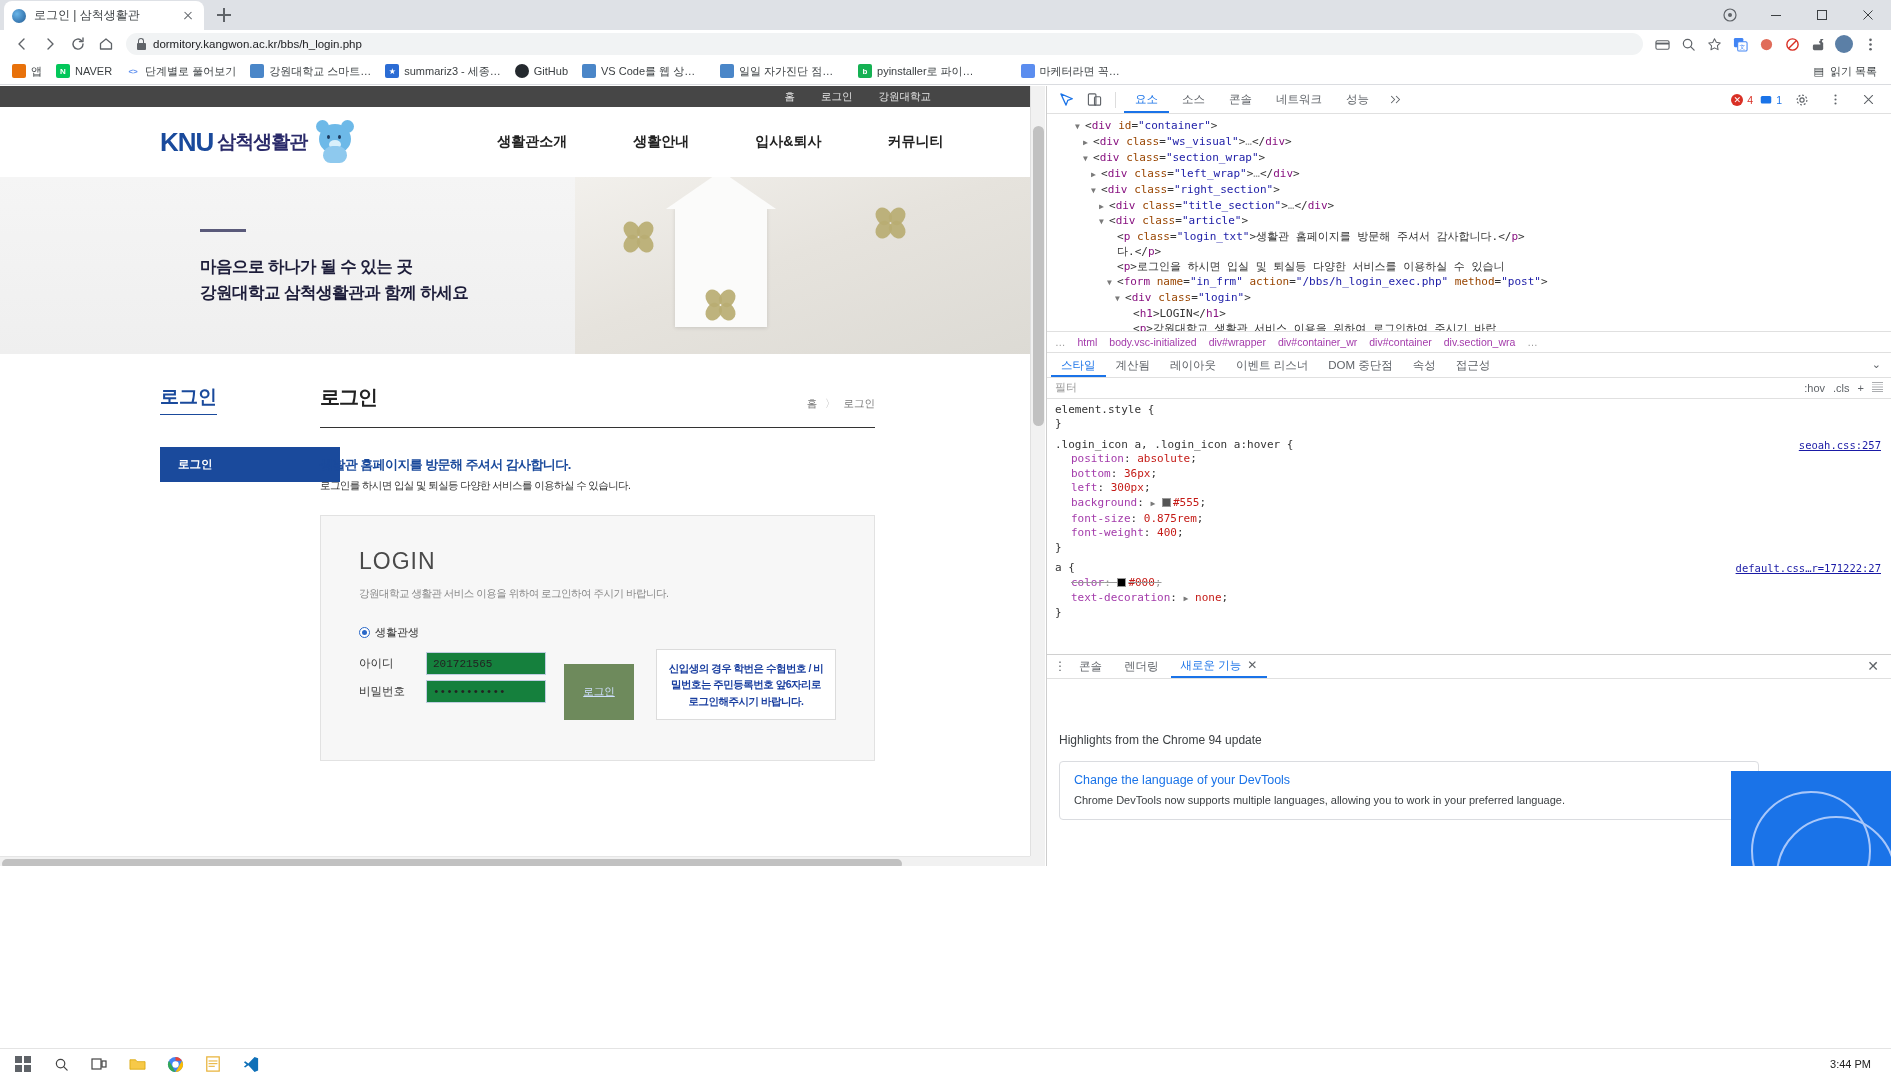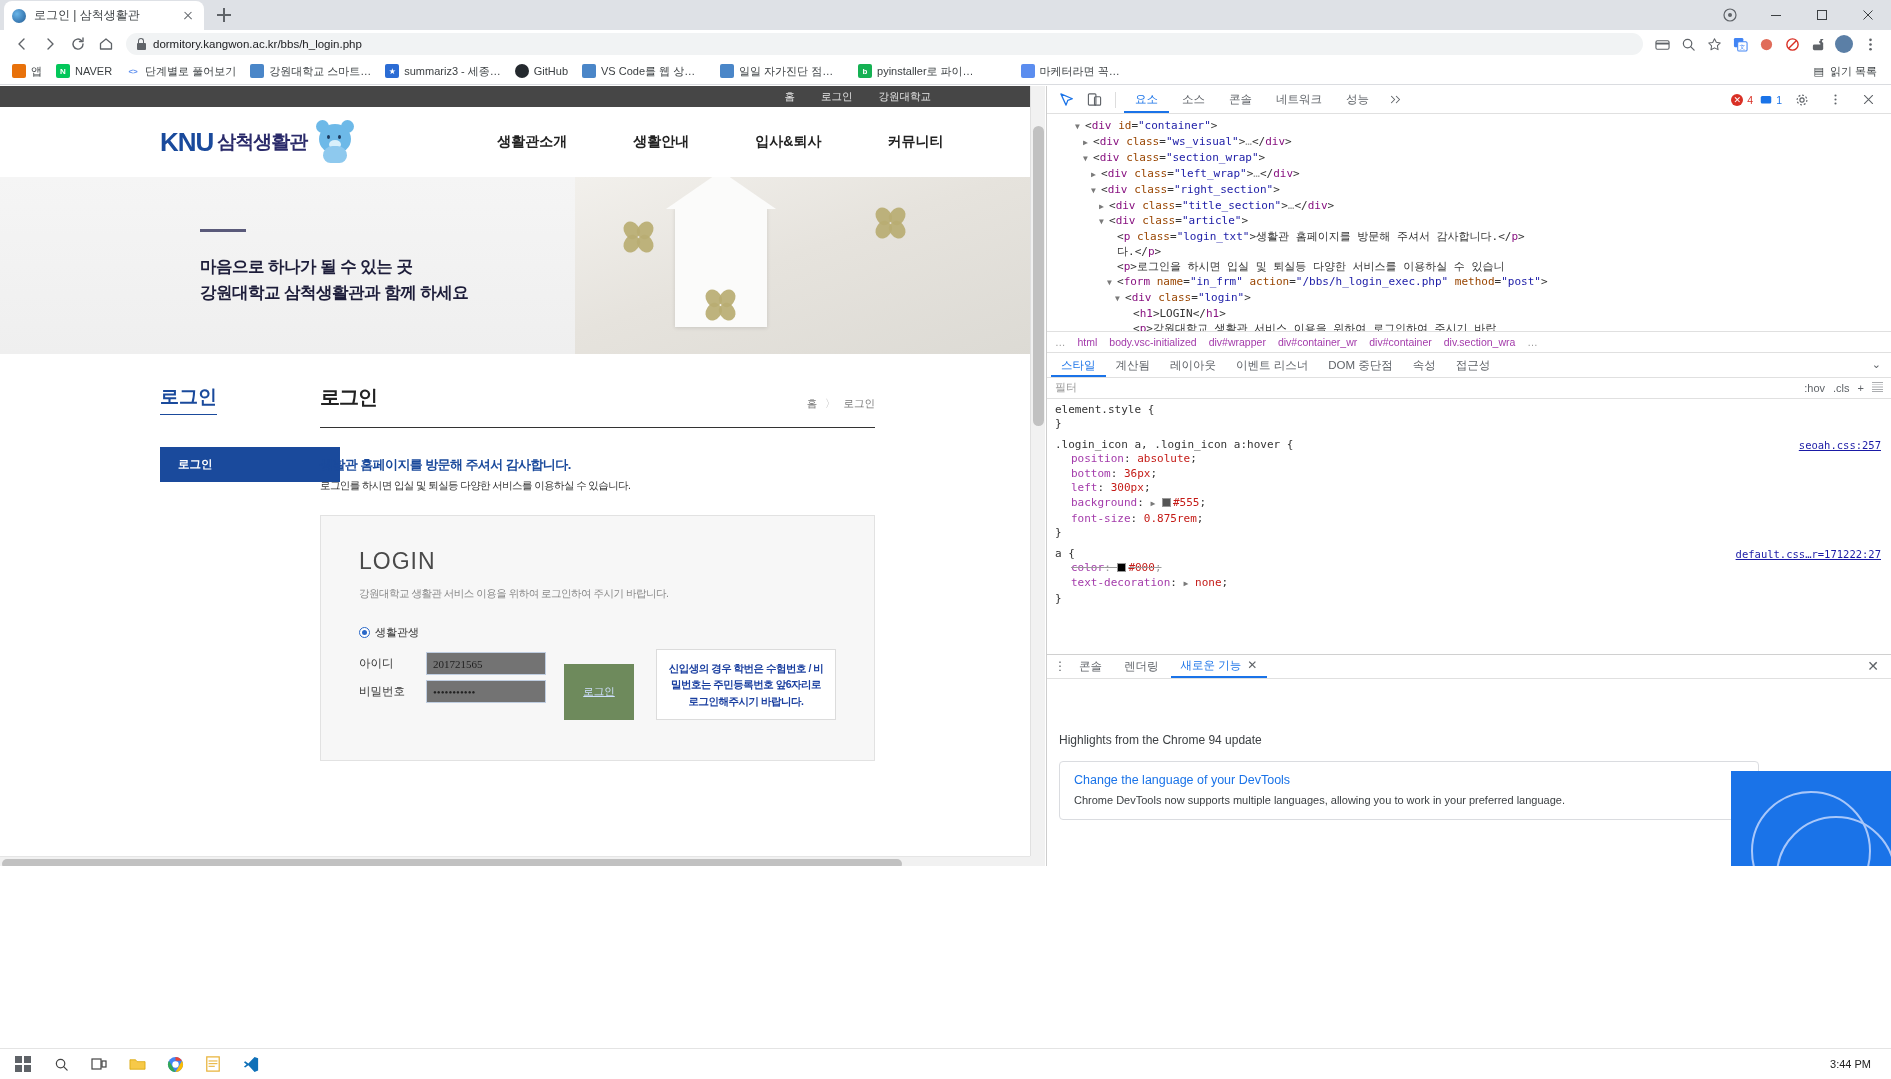--- a/index.html
+++ b/index.html
@@ -136,21 +136,21 @@
   .login-box { margin-top: 22px; background: #f7f7f7; border: 1px solid #e2e2e2; padding: 32px 38px 40px; position: relative; }
   .login-box h1 { margin: 0; font-size: 23px; font-weight: 400; color: #4a4a4a; letter-spacing: 1px; }
   .login-box .sublead { margin-top: 12px; font-size: 10.5px; color: #888; letter-spacing: -0.5px; }
   .form-row { margin-top: 24px; display: flex; align-items: flex-start; gap: 18px; }
   .radio-line { display: flex; align-items: center; gap: 5px; font-size: 11px; color: #333; }
   .radio-dot { width: 11px; height: 11px; border-radius: 50%; border: 1px solid #2a68c8; background: #fff; position: relative; }
   .radio-dot::after { content: ""; position: absolute; left: 2.4px; top: 2.4px; width: 5px; height: 5px; border-radius: 50%; background: #2a68c8; }
   .fields { display: flex; flex-direction: column; gap: 5px; }
   .field-row { display: flex; align-items: center; gap: 12px; }
   .field-label { width: 55px; font-size: 11.5px; color: #333; }
-  .field-input { width: 120px; height: 23px; border: 1px solid #bfcde0; background: #737373; font-size: 11px; color: #222; padding: 0 6px; outline: none; font-family: Liberation Serif, serif; }
+  .field-input { width: 120px; height: 23px; border: 1px solid #bfcde0; background: #15803d; font-size: 11px; color: #222; padding: 0 6px; outline: none; font-family: Liberation Mono, monospace; }
   .btn-login {
     width: 70px; height: 56px; background: #6e8a5c; color: #cfe0ff; border: none;
     display: flex; align-items: center; justify-content: center; font-size: 10.5px;
     text-decoration: underline; cursor: pointer;
   }
   .notice-box { width: 180px; border: 1px solid #dcdcdc; background: #fff; padding: 10px 8px; text-align: center;
     font-size: 10.5px; color: #1a3fa0; font-weight: 700; line-height: 1.55; letter-spacing: -0.5px; }
 
   
   .vscroll { position: absolute; left: 1030px; top: 86px; width: 15px; height: 780px; background: #f1f1f1; border-left: 1px solid #e0e0e0; }
@@ -634,20 +634,21 @@
           <div>}</div>
         </div>
         <div class="rule-blk">
           <a class="src-link">seoah.css:257</a>
           <div class="sel-rule">.login_icon a, .login_icon a:hover {</div>
           <div style="padding-left: 16px;"><span class="prop-name">position</span>: <span class="prop-val">absolute</span>;</div>
           <div style="padding-left: 16px;"><span class="prop-name">bottom</span>: <span class="prop-val">36px</span>;</div>
           <div style="padding-left: 16px;"><span class="prop-name">left</span>: <span class="prop-val">300px</span>;</div>
           <div style="padding-left: 16px;"><span class="prop-name">background</span>: <span class="tri-s">▶</span> <i class="sw" style="background:#555555"></i><span class="prop-val">#555</span>;</div>
           <div style="padding-left: 16px;"><span class="prop-name">font-size</span>: <span class="prop-val">0.875rem</span>;</div>
+          <div style="padding-left: 16px;"><span class="prop-name">font-weight</span>: <span class="prop-val">400</span>;</div>
           <div>}</div>
         </div>
         <div class="rule-blk">
           <a class="src-link">default.css…r=171222:27</a>
           <div class="sel-rule">a {</div>
           <div class="strike" style="padding-left: 16px;"><span class="prop-name">color</span>: <i class="sw" style="background:#000000"></i><span class="prop-val">#000</span>;</div>
           <div style="padding-left: 16px;"><span class="prop-name">text-decoration</span>: <span class="tri-s">▶</span> <span class="prop-val">none</span>;</div>
           <div>}</div>
         </div>
       </div>

